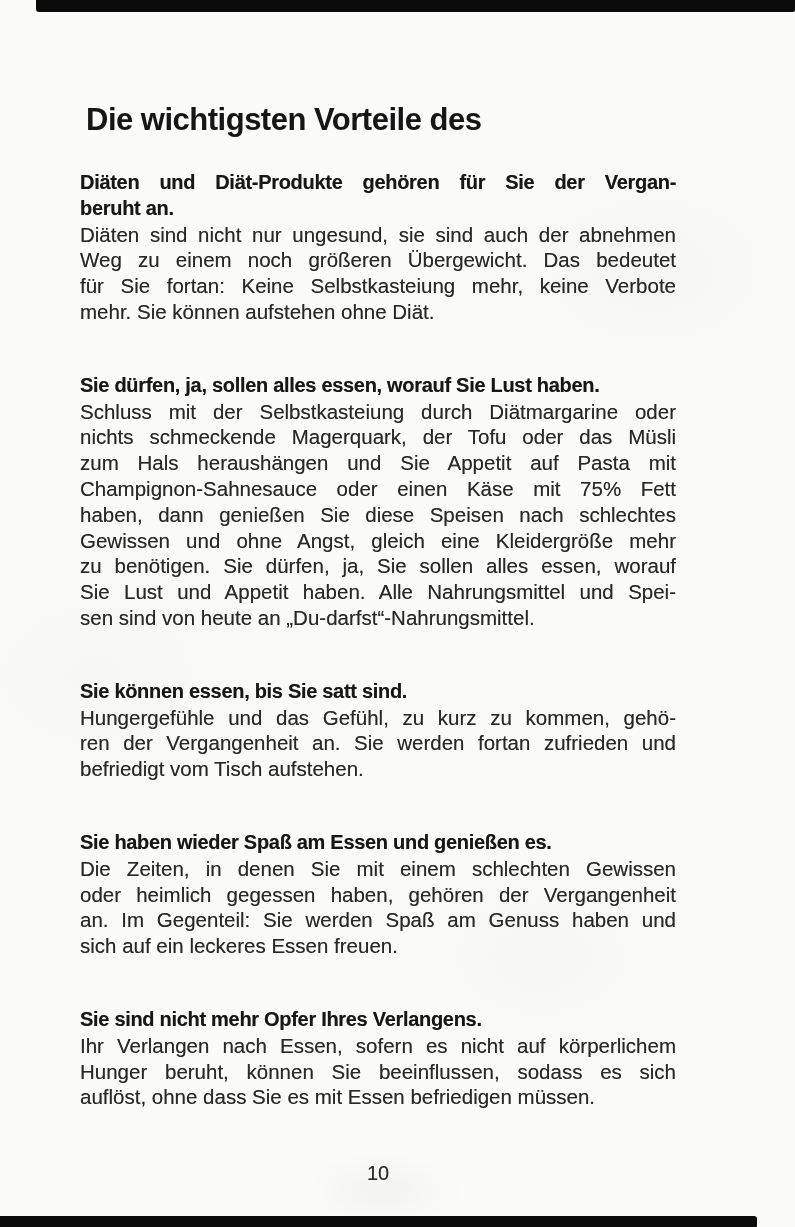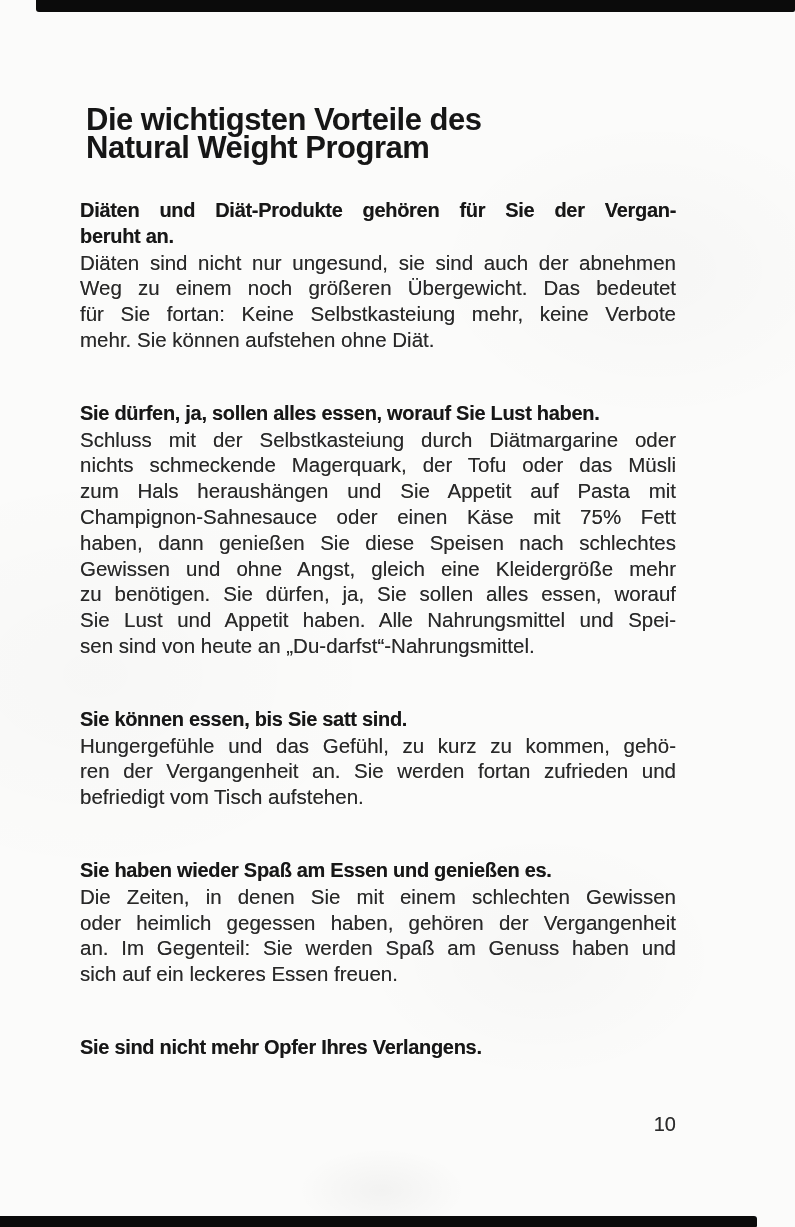--- a/index.html
+++ b/index.html
@@ -58,36 +58,35 @@
   .heading .tline {
     font-size: 20px;
     font-weight: bold;
     letter-spacing: -0.3px;
     color: #171717;
   }
   .body-text .tline { color: #282828; }
 
   .page-number {
     margin-top: 52px;
-    text-align: right;
+    text-align: center;
     font-size: 20px;
     color: #2b2b2b;
     text-shadow: 0 0 0.5px rgba(45,45,45,0.5);
   }
 </style>
 </head>
 <body>
 
 <div class="page">
   <div class="scan-bar scan-bar-top"></div>
 
   <div class="column">
     <h1 class="title">
         <div class="title-line">Die wichtigsten Vorteile des</div>
-        <div class="title-line line-final">Natural Weight Program</div>
       </h1>
 
     <div id="sections">
   <section class="section">
     <div class="heading">
             <div class="tline">Diäten und Diät-Produkte gehören für Sie der Vergan-</div>
             <div class="tline line-final">beruht an.</div>
           </div>
     <div class="body-text">
             <div class="tline">Diäten sind nicht nur ungesund, sie sind auch der abnehmen</div>
@@ -134,20 +133,25 @@
             <div class="tline">oder heimlich gegessen haben, gehören der Vergangenheit</div>
             <div class="tline">an. Im Gegenteil: Sie werden Spaß am Genuss haben und</div>
             <div class="tline line-final">sich auf ein leckeres Essen freuen.</div>
           </div>
   </section>
 
   <section class="section">
     <div class="heading">
             <div class="tline line-final">Sie sind nicht mehr Opfer Ihres Verlangens.</div>
           </div>
+    <div class="body-text">
+            <div class="tline">Ihr Verlangen nach Essen, sofern es nicht auf körperlichem</div>
+            <div class="tline">Hunger beruht, können Sie beeinflussen, sodass es sich</div>
+            <div class="tline line-final">auflöst, ohne dass Sie es mit Essen befriedigen müssen.</div>
+          </div>
   </section>
 </div>
 
     <div class="page-number">10</div>
   </div>
 
   <div class="scan-bar scan-bar-bottom"></div>
 </div>
 
 </body></html>

